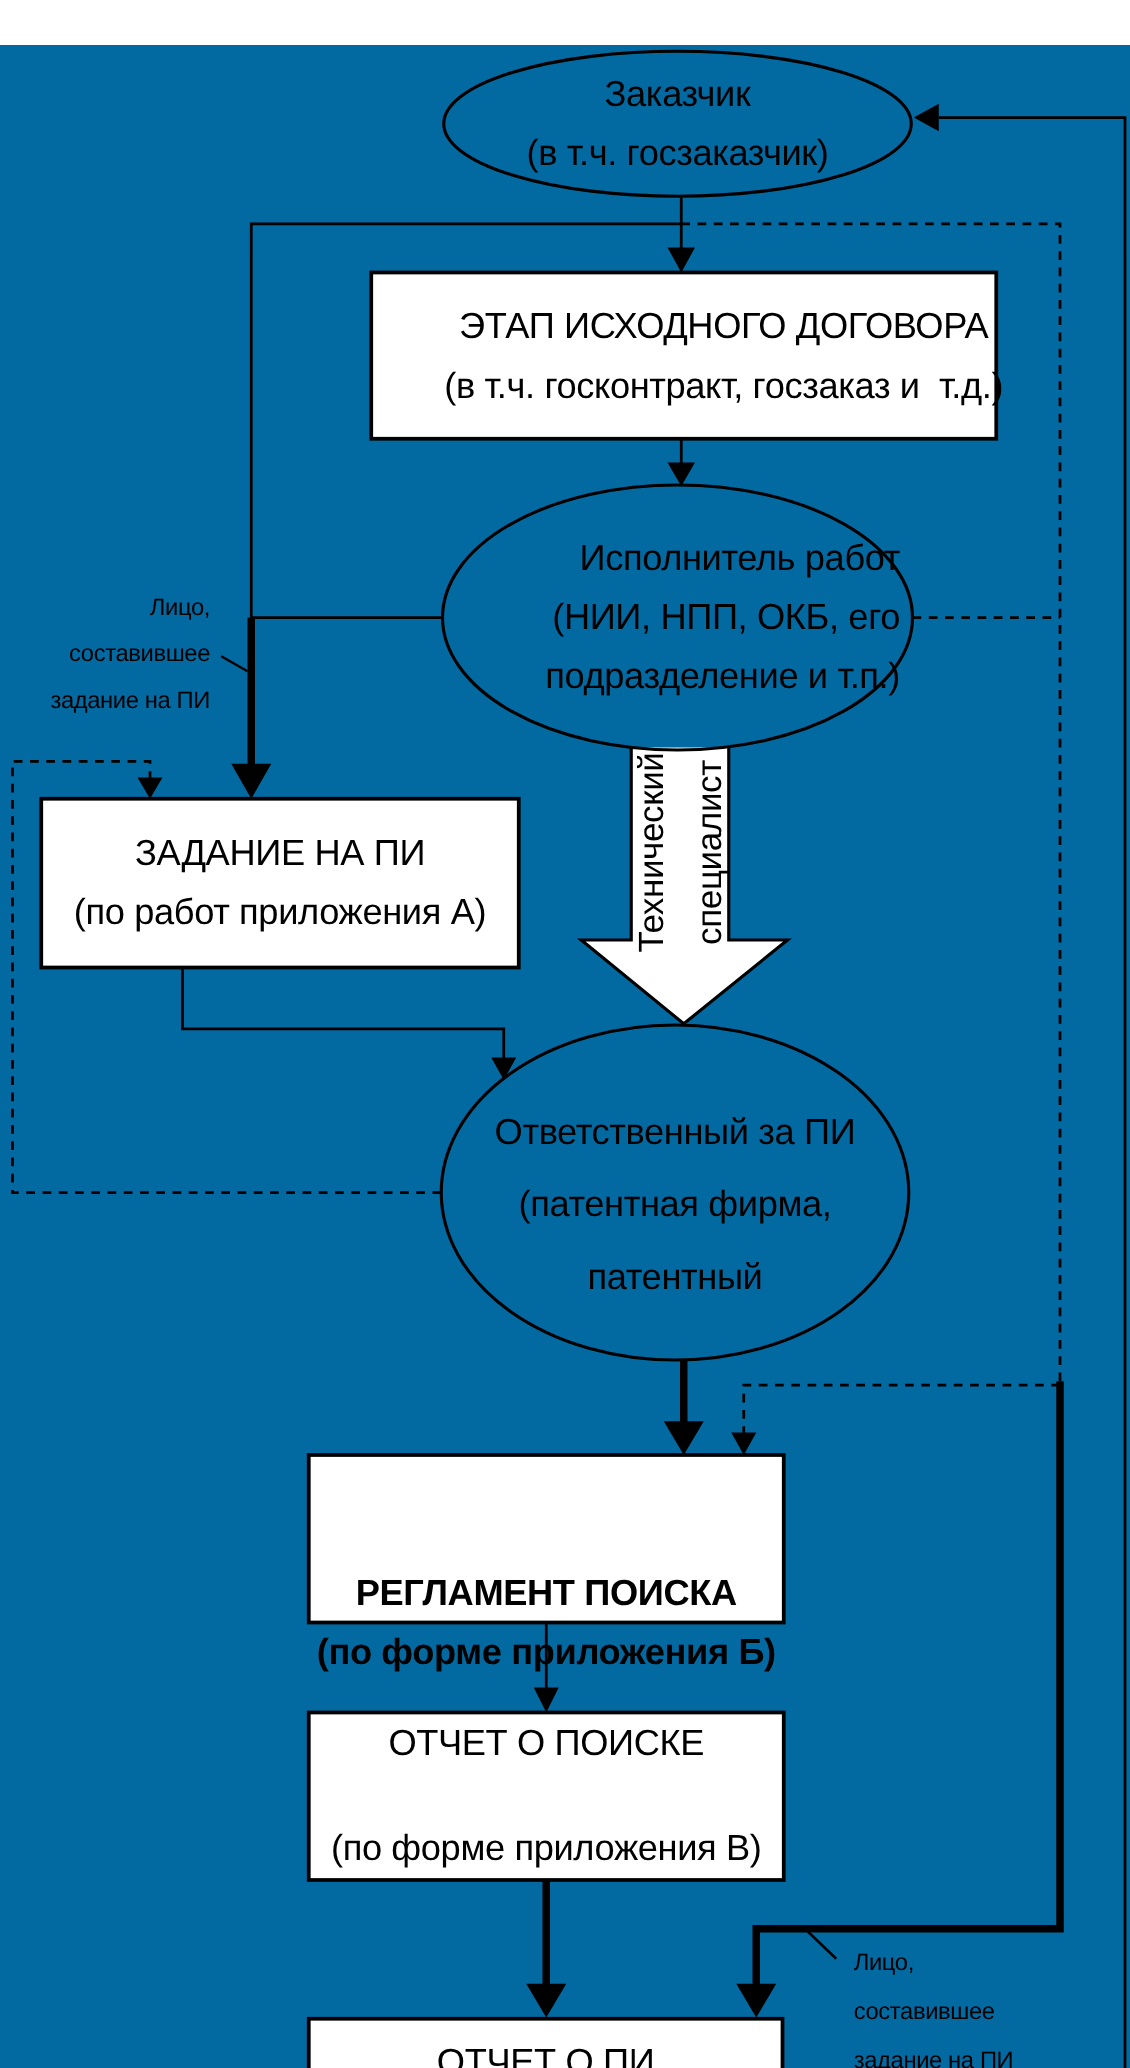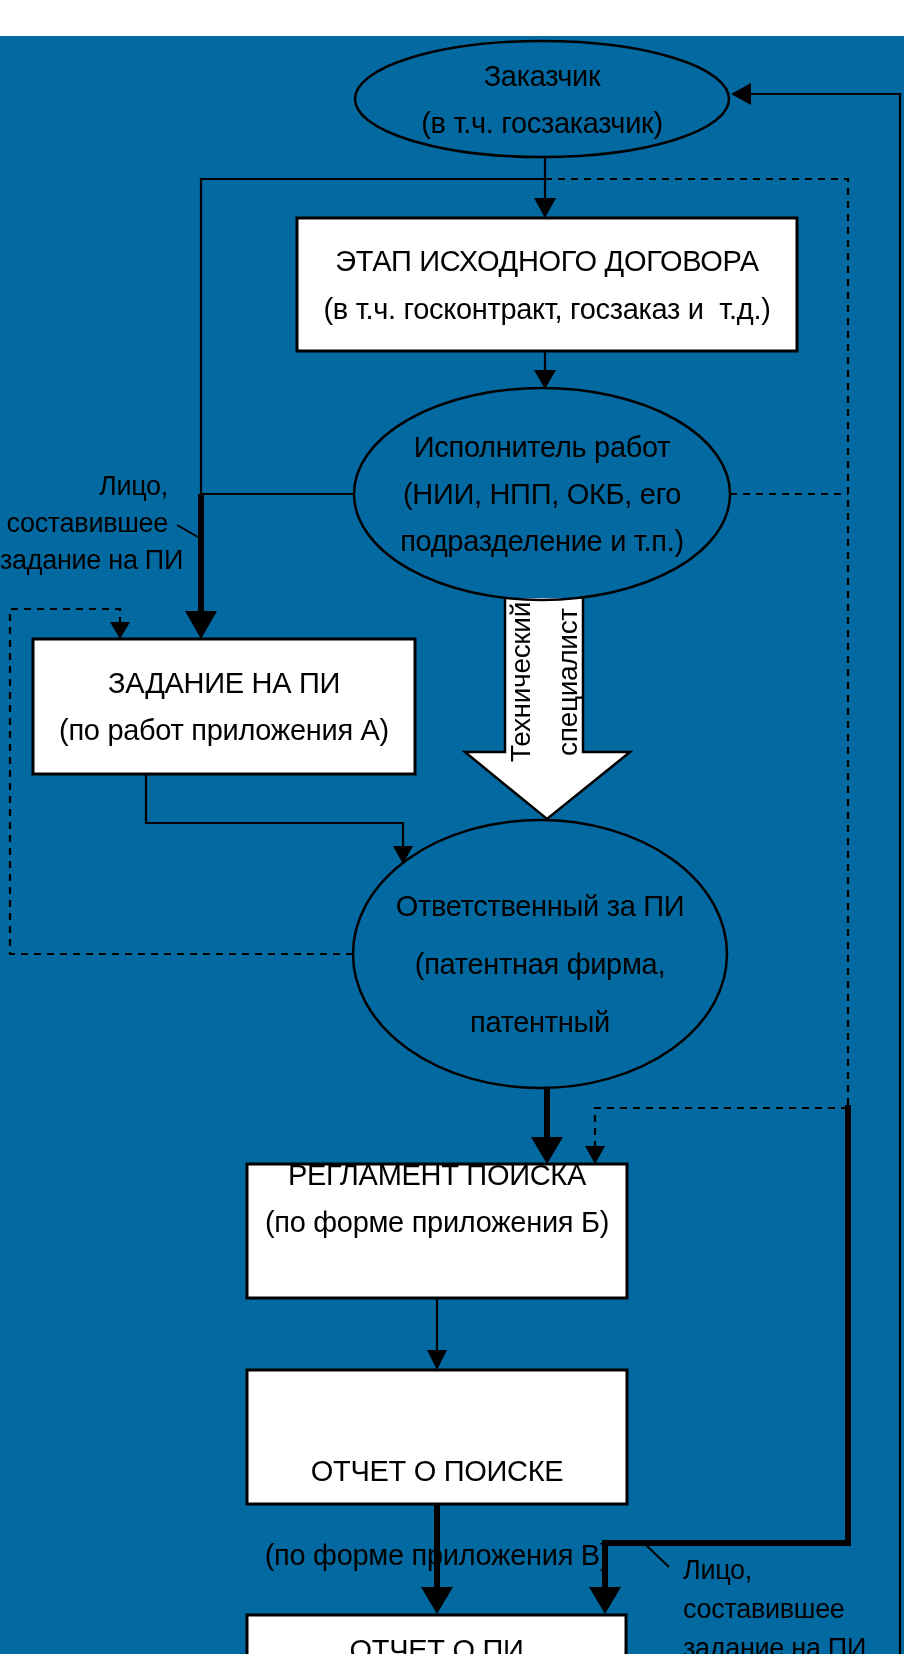--- a/index.html
+++ b/index.html
@@ -7,28 +7,28 @@
     position:relative;width:904px;height:1654px;background:#0369a1;
     font-family:"Liberation Sans",sans-serif;color:#000;overflow:hidden;margin-top:36px;
   }
   #stage svg{position:absolute;left:0;top:0;}
   .txt{
     position:absolute;display:flex;flex-direction:column;justify-content:center;
     text-align:center;letter-spacing:-0.3px;
   }
   .tline{white-space:pre;}
   .shape-text{font-size:29px;line-height:47px;}
-  .note-text{font-size:27px;line-height:37px;}
+  .note-text{font-size:19px;line-height:37px;}
   .t-customer{left:364px;top:14px;width:356px;height:100px;}
-  .t-contract{left:297px;top:182px;width:500px;height:133px;line-height:48px;}
-  .t-executor{left:364px;top:352px;width:356px;height:212px;}
+  .t-contract{left:297px;top:182px;width:500px;height:133px;line-height:48px;padding-left:32px;}
+  .t-executor{left:364px;top:352px;width:356px;height:212px;align-items:flex-end;}
   .t-task{left:33px;top:603px;width:382px;height:135px;}
   .t-responsible{left:353px;top:788px;width:374px;height:280px;line-height:46px;gap:12px;}
-  .t-regulations{left:247px;top:1096px;width:380px;height:134px;}
-  .t-searchreport{left:247px;top:1410px;width:380px;height:134px;gap:37px;}
+  .t-regulations{left:247px;top:1196px;width:380px;height:134px;font-weight:bold;}
+  .t-searchreport{left:247px;top:1334px;width:380px;height:134px;gap:37px;}
   .t-pireport{left:247px;top:1579px;width:379px;height:70px;text-decoration:underline;}
   .t-tech{
     left:394px;top:599px;width:300px;height:94px;
     font-size:28px;line-height:47px;transform:rotate(-90deg);
   }
   .t-label-left{left:0px;top:432px;width:168px;text-align:right;}
   .t-label-right{left:683px;top:1515px;width:215px;text-align:left;line-height:39px;}
 </style>
 </head>
 <body>

